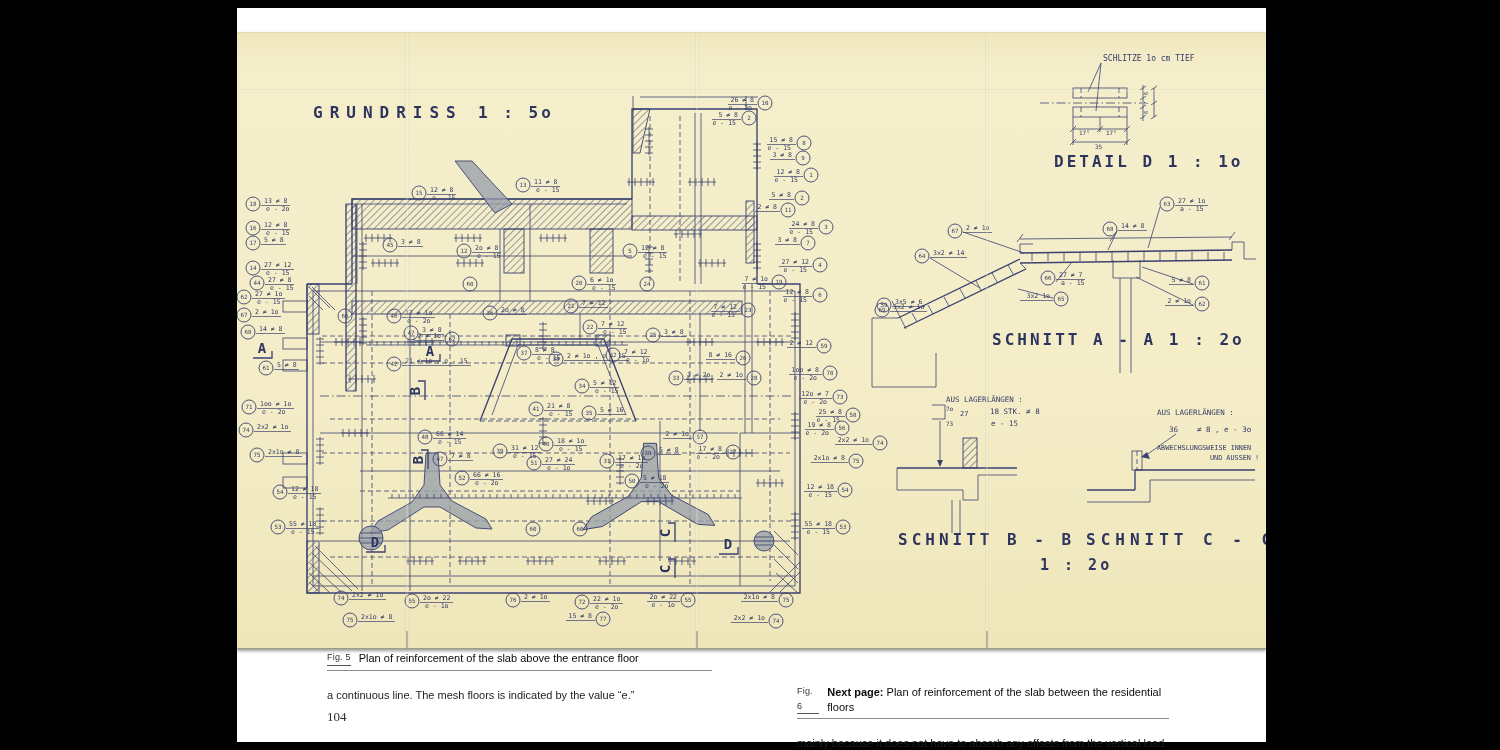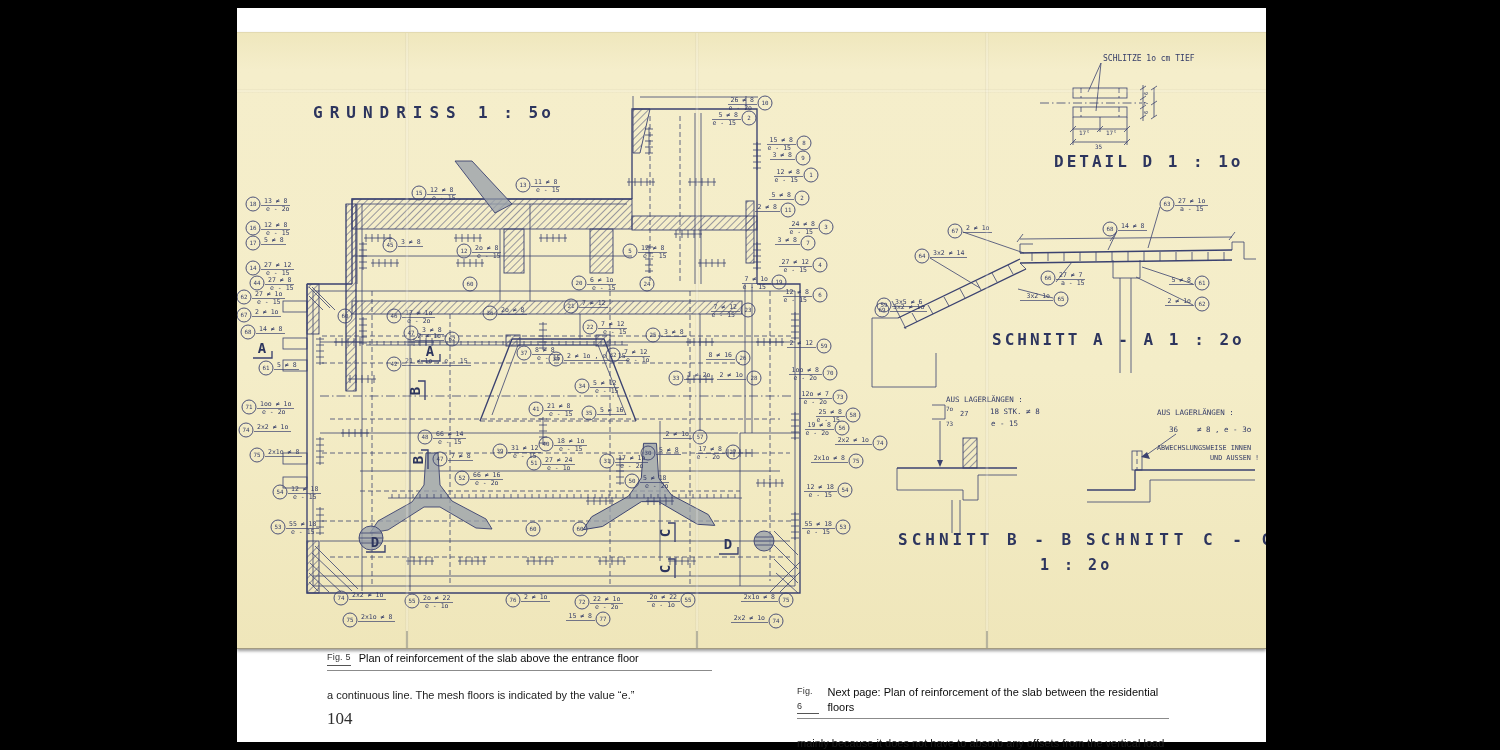--- a/index.html
+++ b/index.html
@@ -22,22 +22,22 @@
   .hf{fill:url(#hp);stroke:#3b4270;stroke-width:.9}
   .gf{fill:#99a0ab;fill-opacity:.78;stroke:#3b4270;stroke-width:.9}
   .fold{stroke:#6a6a5c;stroke-width:1.1}
   svg text{fill:#343c68;font-family:"DejaVu Sans Mono",monospace}
   svg text.b{font-weight:bold;fill:#2d355e}
   
   .cap{position:absolute;color:#1d1d1d;font-size:11px;line-height:14.5px}
   .cap-h{display:flex;gap:8px;align-items:flex-end;border-bottom:1px solid #8b8b8b;padding-bottom:4px;margin-bottom:17px}
   .cap-label{font-size:9px;color:#333;border-bottom:1px solid #555;letter-spacing:.2px}
   .cap-title{font-size:11px;color:#0c0c0c;font-weight:500}
-  .cap-lead{font-weight:400;color:#0c0c0c}
-  .pagenum{position:absolute;font-family:"Liberation Serif",serif;font-size:17px;color:#2e2e2e}
+  .cap-lead{font-weight:700;color:#0c0c0c}
+  .pagenum{position:absolute;font-family:"Liberation Serif",serif;font-size:13px;color:#2e2e2e}
 </style>
 </head>
 <body>
 
 <div class="page">
 
   <div class="sheet">
     <svg id="dwg" width="1029" height="615" viewBox="237 32 1029 615">
       <defs>
         <pattern id="hp" width="5" height="5" patternUnits="userSpaceOnUse" patternTransform="rotate(45)">

